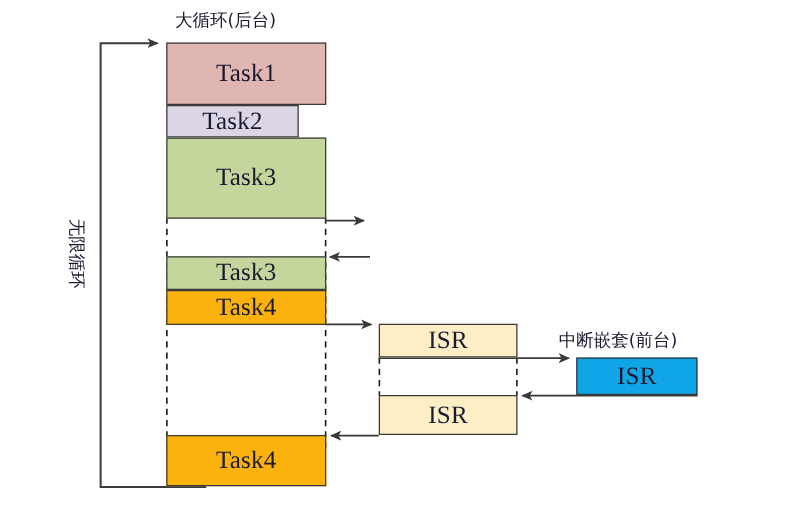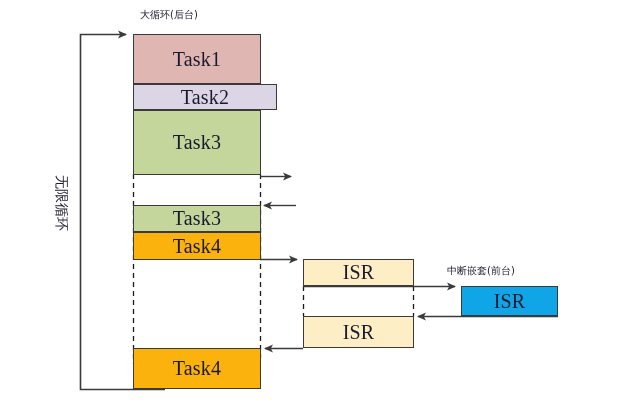--- a/index.html
+++ b/index.html
@@ -33,21 +33,21 @@
   }
   .box.cn {
     font-family: "DejaVu Sans", "Liberation Sans", sans-serif;
     font-size: 14px;
   }
 
   
   .label {
     position: absolute;
     font-family: "DejaVu Sans", "Liberation Sans", sans-serif;
-    font-size: 10px;
+    font-size: 14px;
     color: #1a1a2e;
     white-space: nowrap;
   }
   .vlabel {
     position: absolute;
     font-family: "DejaVu Sans", "Liberation Sans", sans-serif;
     font-size: 14px;
     color: #1a1a2e;
     white-space: nowrap;
     transform: rotate(90deg);
@@ -100,21 +100,21 @@
   </svg>
 
   <div class="label" style="left:140px; top:8px;">大循环(后台)</div>
 
   <div class="label" style="left:447px; top:264px;text-align:center;">中断嵌套(前台)</div>
 
   <div class="vlabel" style="left:70px; top:175px;">无限循环</div>
 
   <div class="box" style="left:133px; top:34px; width:128px; height:50px; background:#e0b6b3;">Task1</div>
 
-  <div class="box" style="left:133px; top:84px; width:144px; height:26px; background:#dcd5e5;">Task2</div>
+  <div class="box" style="left:133px; top:84px; width:106px; height:26px; background:#dcd5e5;">Task2</div>
 
   <div class="box" style="left:133px; top:110px; width:128px; height:65px; background:#c5d69c;">Task3</div>
 
   <div class="box" style="left:133px; top:205px; width:128px; height:27px; background:#c5d69c;">Task3</div>
 
   <div class="box" style="left:133px; top:232px; width:128px; height:28px; background:#fbb20c;">Task4</div>
 
   <div class="box" style="left:133px; top:348px; width:128px; height:41px; background:#fbb20c;">Task4</div>
 
 

